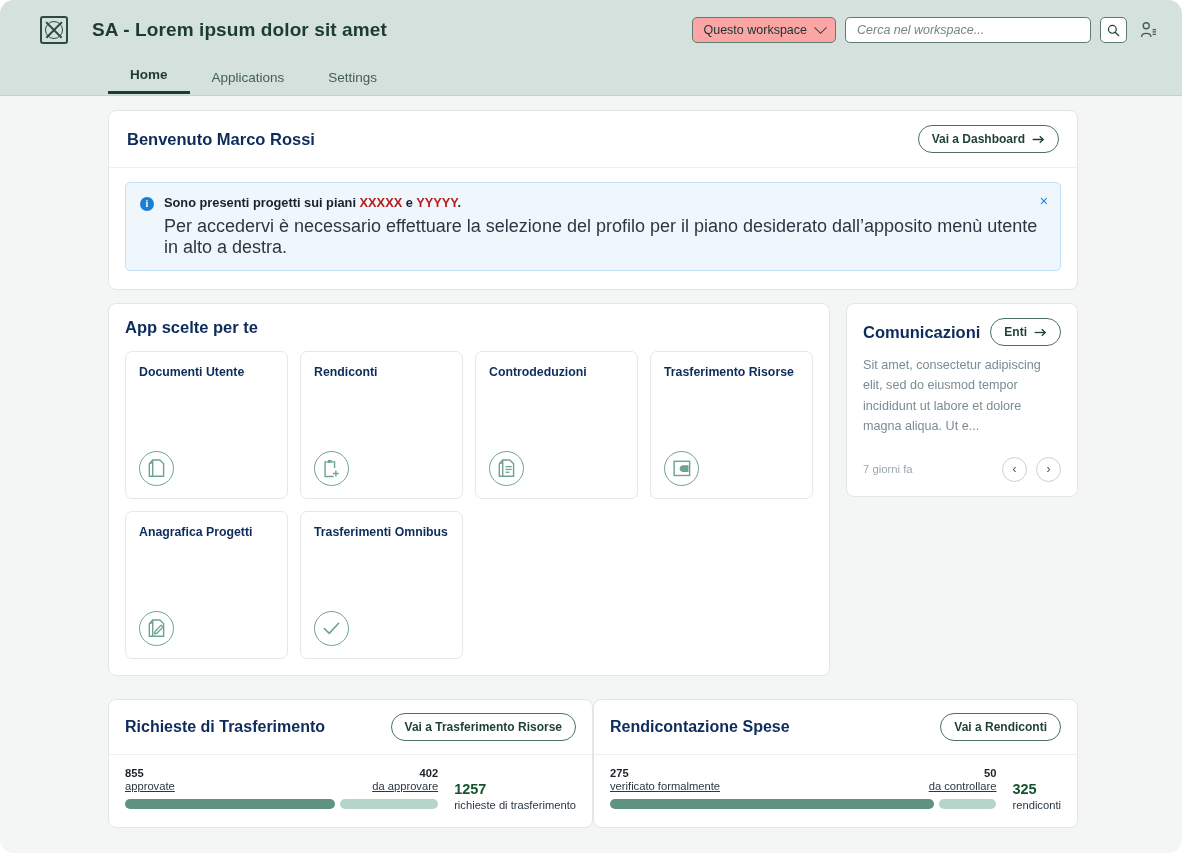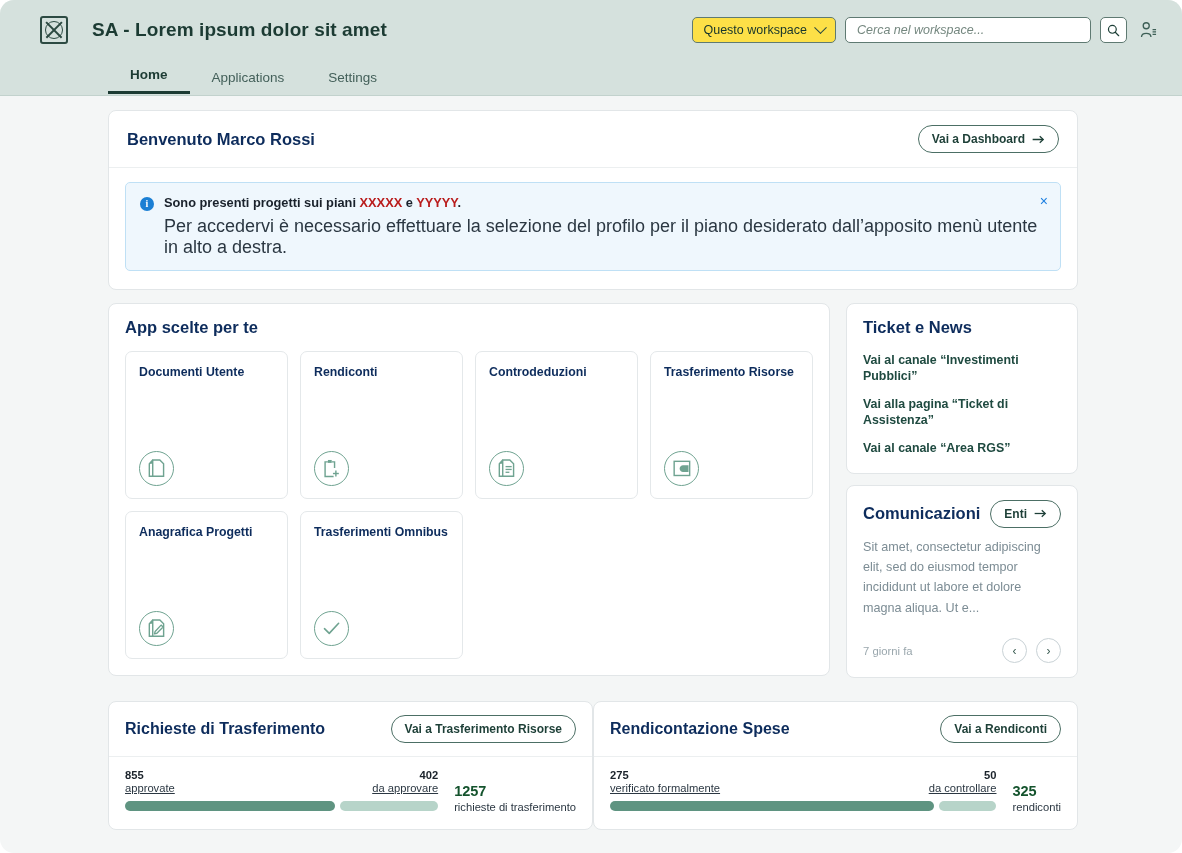--- a/index.html
+++ b/index.html
@@ -51,21 +51,21 @@
     margin-left: 24px;
     font-size: 19px; font-weight: bold; color: #1c3b33;
     letter-spacing: .1px;
   }
   .header-right {
     margin-left: auto;
     display: flex; align-items: center; gap: 9px;
   }
   .ws-select {
     display: flex; align-items: center; gap: 9px;
-    background: #fde047; border: 1px solid #5f7a72;
+    background: #fca5a5; border: 1px solid #5f7a72;
     border-radius: 5px; height: 26px; padding: 0 10px;
     font-size: 12.5px; color: #15342c; white-space: nowrap; margin-left: 14px;
   }
   .chev { width: 9px; height: 9px; border-right: 1.7px solid #2c4a42;
           border-bottom: 1.7px solid #2c4a42; transform: rotate(45deg) translate(-2px,-2px); }
   .search-input {
     background: #fff; border: 1px solid #5f7a72; border-radius: 5px;
     height: 26px; width: 246px; padding: 0 11px;
     font-size: 12.5px; font-style: italic; color: #586f68;
     font-family: "Liberation Sans", sans-serif;
@@ -338,26 +338,20 @@
                 <polyline points="2.5,8.2 7.6,13.2 17.6,2.4" fill="none" stroke="#6fa391" stroke-width="1.7" stroke-linecap="round" stroke-linejoin="round"></polyline>
               </svg>
             </div>
           </div>
 
         </div>
       </div>
 
       <div class="right-col">
 
-        <div class="card news-card">
-          <div class="sec-title">Ticket e News</div>
-          <a class="news-link">Vai al canale “Investimenti Pubblici”</a>
-          <a class="news-link">Vai alla pagina “Ticket di Assistenza”</a>
-          <a class="news-link">Vai al canale “Area RGS”</a>
-        </div>
 
         <div class="card comm-card">
           <div class="comm-head">
             <div class="comm-title-row">Comunicazioni</div>
             <button class="btn-outline">
               <span>Enti</span>
               <svg width="13" height="9" viewBox="0 0 14 10">
                 <line x1="0.5" y1="5" x2="12" y2="5" stroke="#1d3f37" stroke-width="1.4"></line>
                 <polyline points="8.4,1.4 12.3,5 8.4,8.6" fill="none" stroke="#1d3f37" stroke-width="1.4"></polyline>
               </svg>

